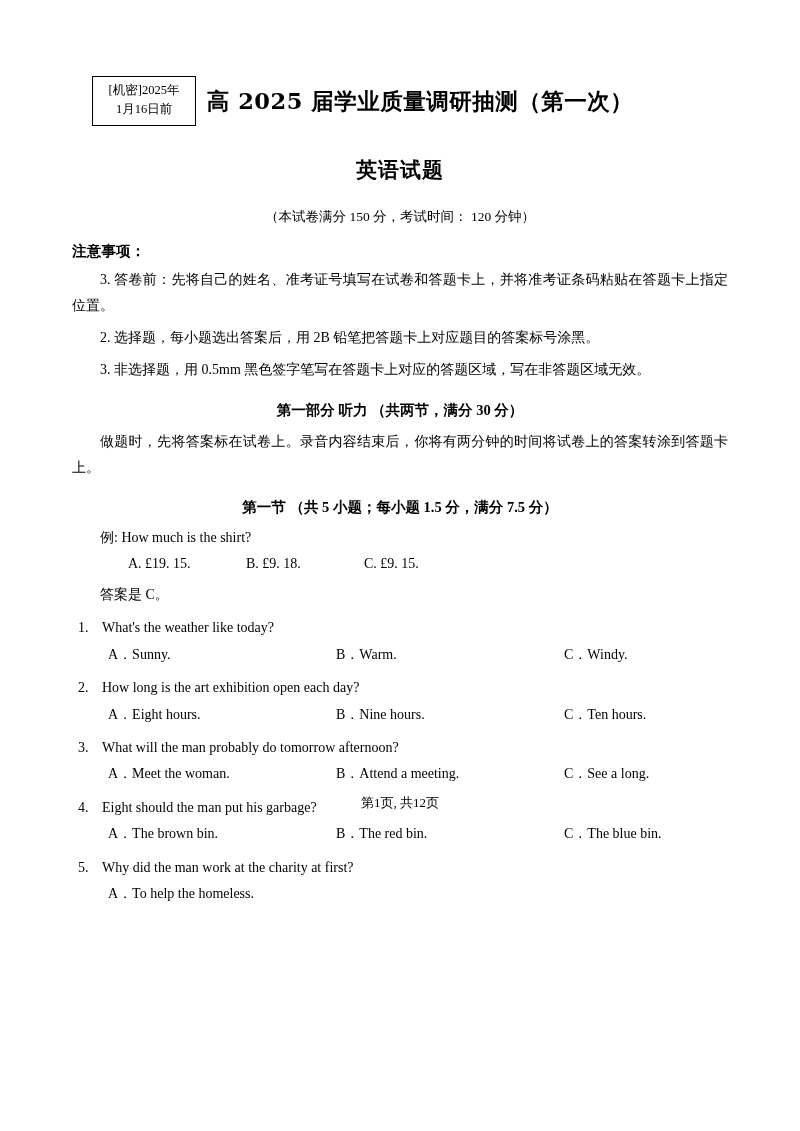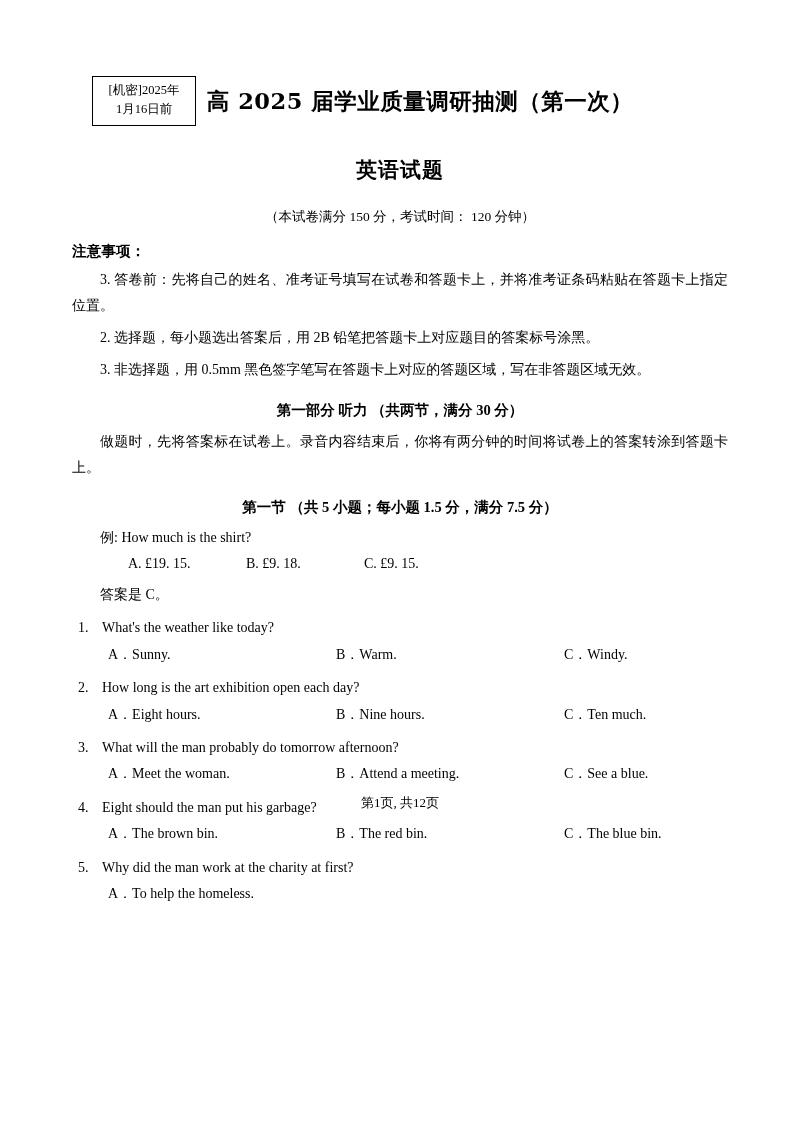--- a/index.html
+++ b/index.html
@@ -189,33 +189,33 @@
   </div>
 
   <div class="q-block">
     <div class="q-stem">
       <span class="q-num">2.</span>
       <span class="q-text">How long is the art exhibition open each day?</span>
     </div>
     <div class="q-options">
       <span class="opt optA">A．Eight hours.</span>
       <span class="opt optB">B．Nine hours.</span>
-      <span class="opt optC">C．Ten much.</span>
+      <span class="opt optC">C．Ten hours.</span>
     </div>
   </div>
 
   <div class="q-block">
     <div class="q-stem">
       <span class="q-num">3.</span>
       <span class="q-text">What will the man probably do tomorrow afternoon?</span>
     </div>
     <div class="q-options">
       <span class="opt optA">A．Meet the woman.</span>
       <span class="opt optB">B．Attend a meeting.</span>
-      <span class="opt optC">C．See a blue.</span>
+      <span class="opt optC">C．See a long.</span>
     </div>
   </div>
 
   <div class="q-block">
     <div class="q-stem">
       <span class="q-num">4.</span>
       <span class="q-text">Eight should the man put his garbage?</span>
     </div>
     <div class="q-options">
       <span class="opt optA">A．The brown bin.</span>

